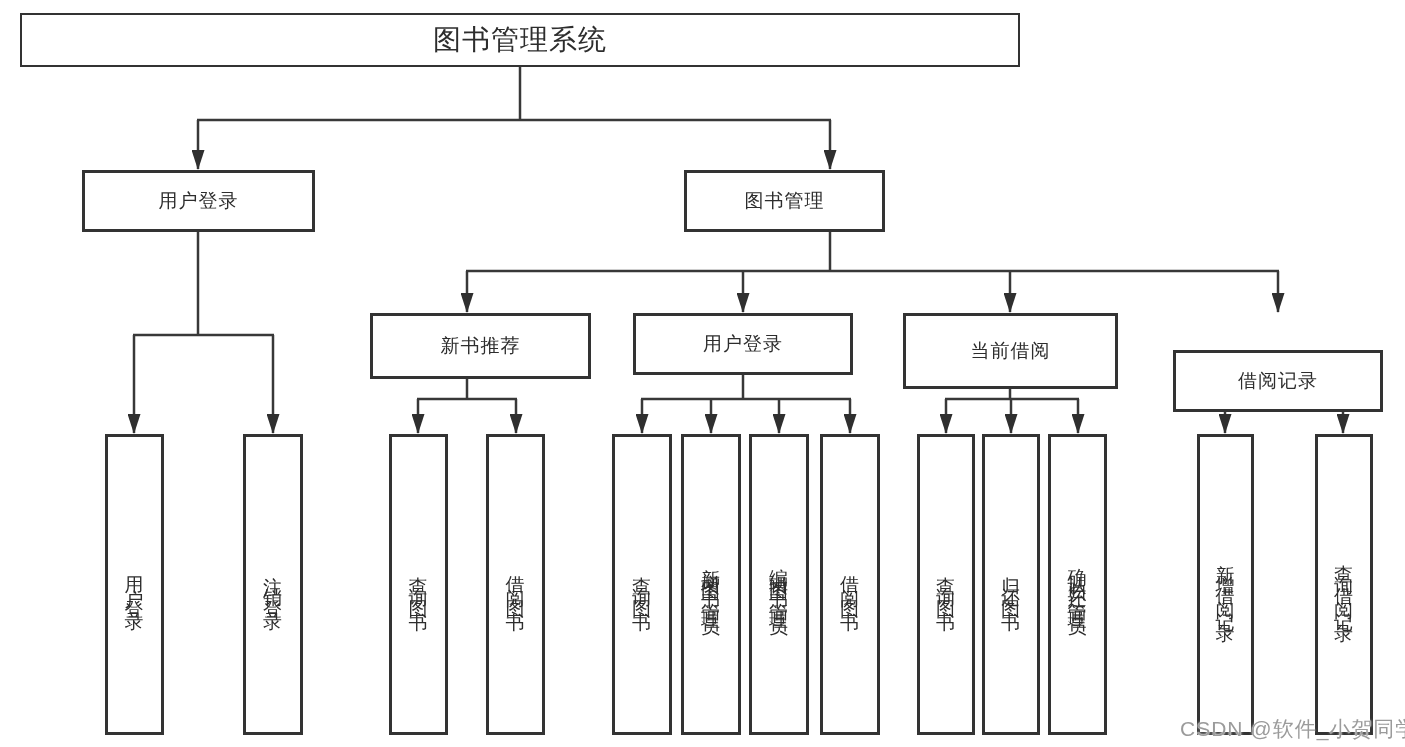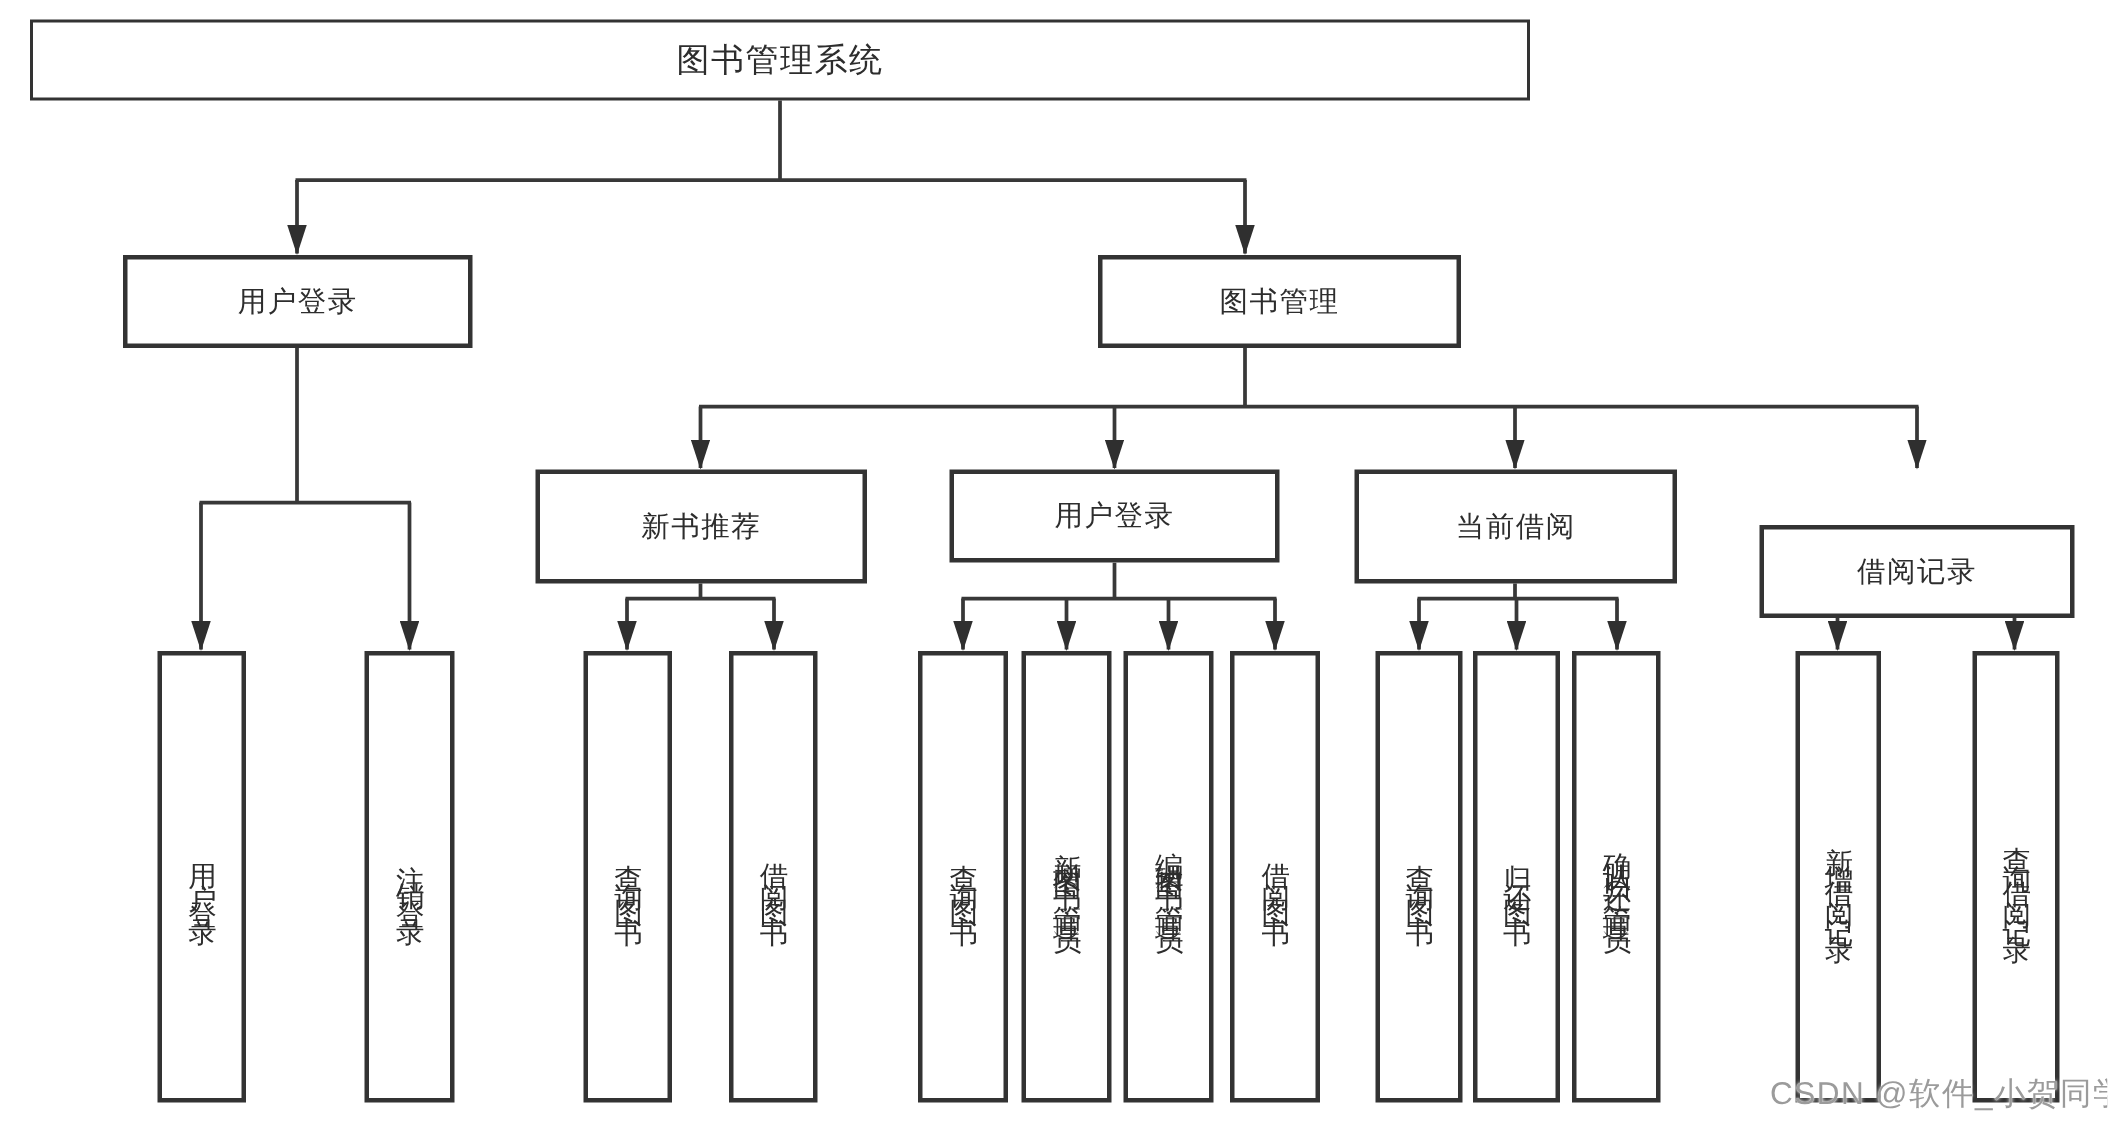--- a/index.html
+++ b/index.html
@@ -15,21 +15,21 @@
     position:absolute;
     background:#ffffff;
     border:3px solid #333333;
     box-sizing:border-box;
     display:flex;
     align-items:center;
     justify-content:center;
     color:#2d2d2d;
   }
   .box.root{border-width:2px;}
-  .hlabel{font-size:22px;letter-spacing:1px;white-space:nowrap;}
+  .hlabel{font-size:28px;letter-spacing:1px;white-space:nowrap;}
   .lvl .hlabel{font-size:19px;}
   .leaf{overflow:hidden;}
   .vlabel{
     writing-mode:vertical-rl;
     text-orientation:upright;
     font-size:19px;
     letter-spacing:12px;
     white-space:nowrap;
     line-height:1;
   }
@@ -100,25 +100,25 @@
     </g>
   </svg>
 
   <div class="box root" style="left:20px;top:13px;width:1000px;height:54px;">
     <span class="hlabel">图书管理系统</span>
   </div>
 
   <div class="box lvl" style="left:82px;top:170px;width:233px;height:62px;">
     <span class="hlabel">用户登录</span>
   </div>
-  <div class="box lvl" style="left:732px;top:170px;width:242px;height:62px;">
+  <div class="box lvl" style="left:684px;top:170px;width:201px;height:62px;">
     <span class="hlabel">图书管理</span>
   </div>
 
-  <div class="box lvl" style="left:357px;top:313px;width:221px;height:76px;">
+  <div class="box lvl" style="left:370px;top:313px;width:221px;height:66px;">
     <span class="hlabel">新书推荐</span>
   </div>
   <div class="box lvl" style="left:633px;top:313px;width:220px;height:62px;">
     <span class="hlabel">用户登录</span>
   </div>
   <div class="box lvl" style="left:903px;top:313px;width:215px;height:76px;">
     <span class="hlabel">当前借阅</span>
   </div>
   <div class="box lvl" style="left:1173px;top:313px;width:210px;height:62px;margin-top:37px;">
     <span class="hlabel">借阅记录</span>

